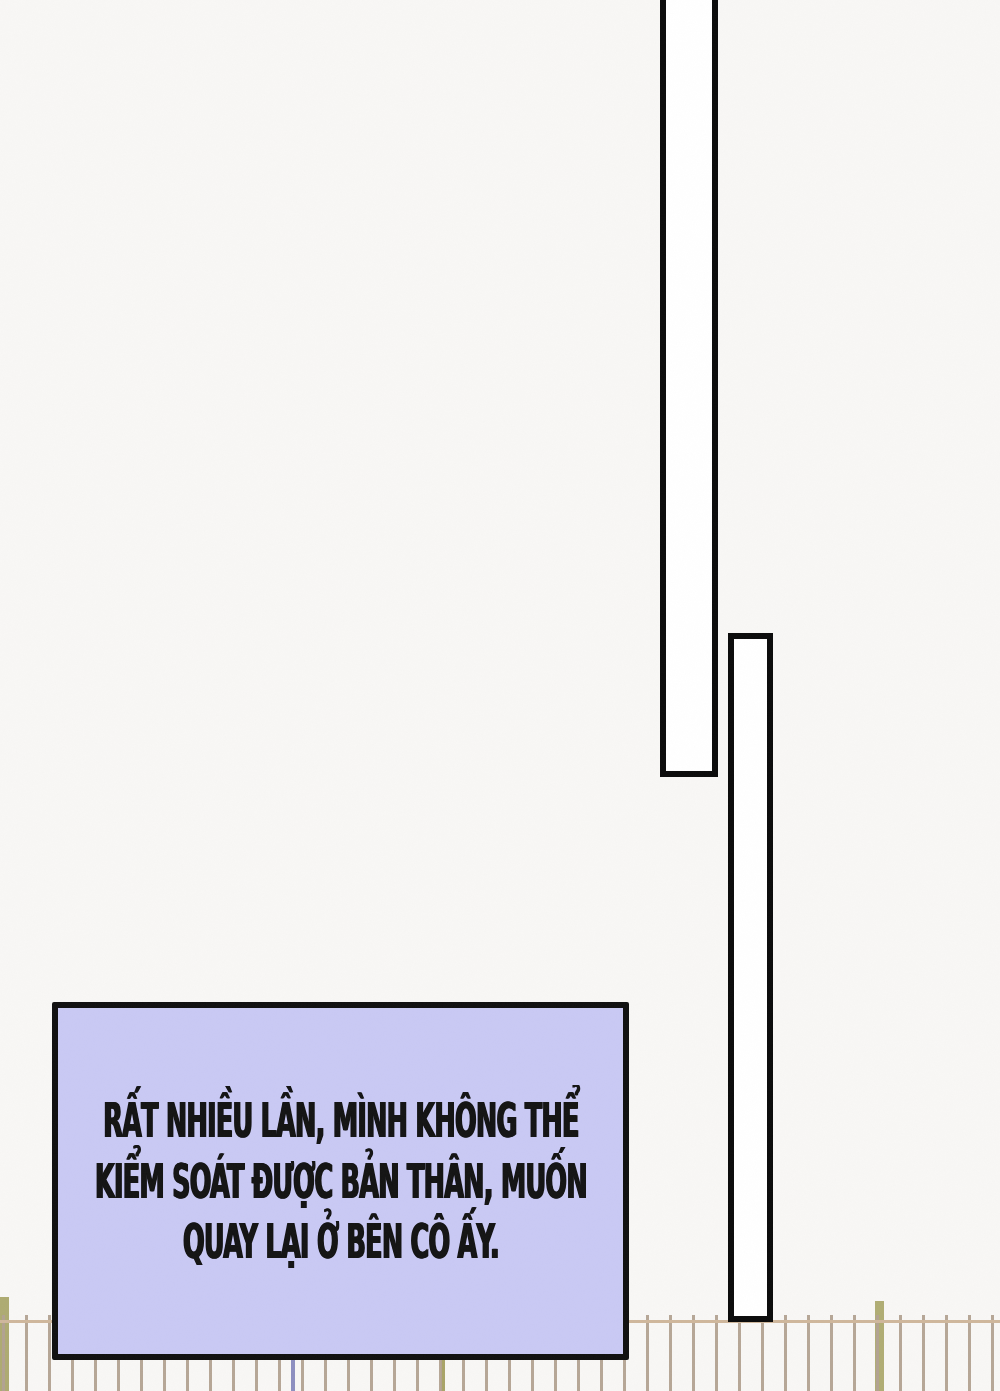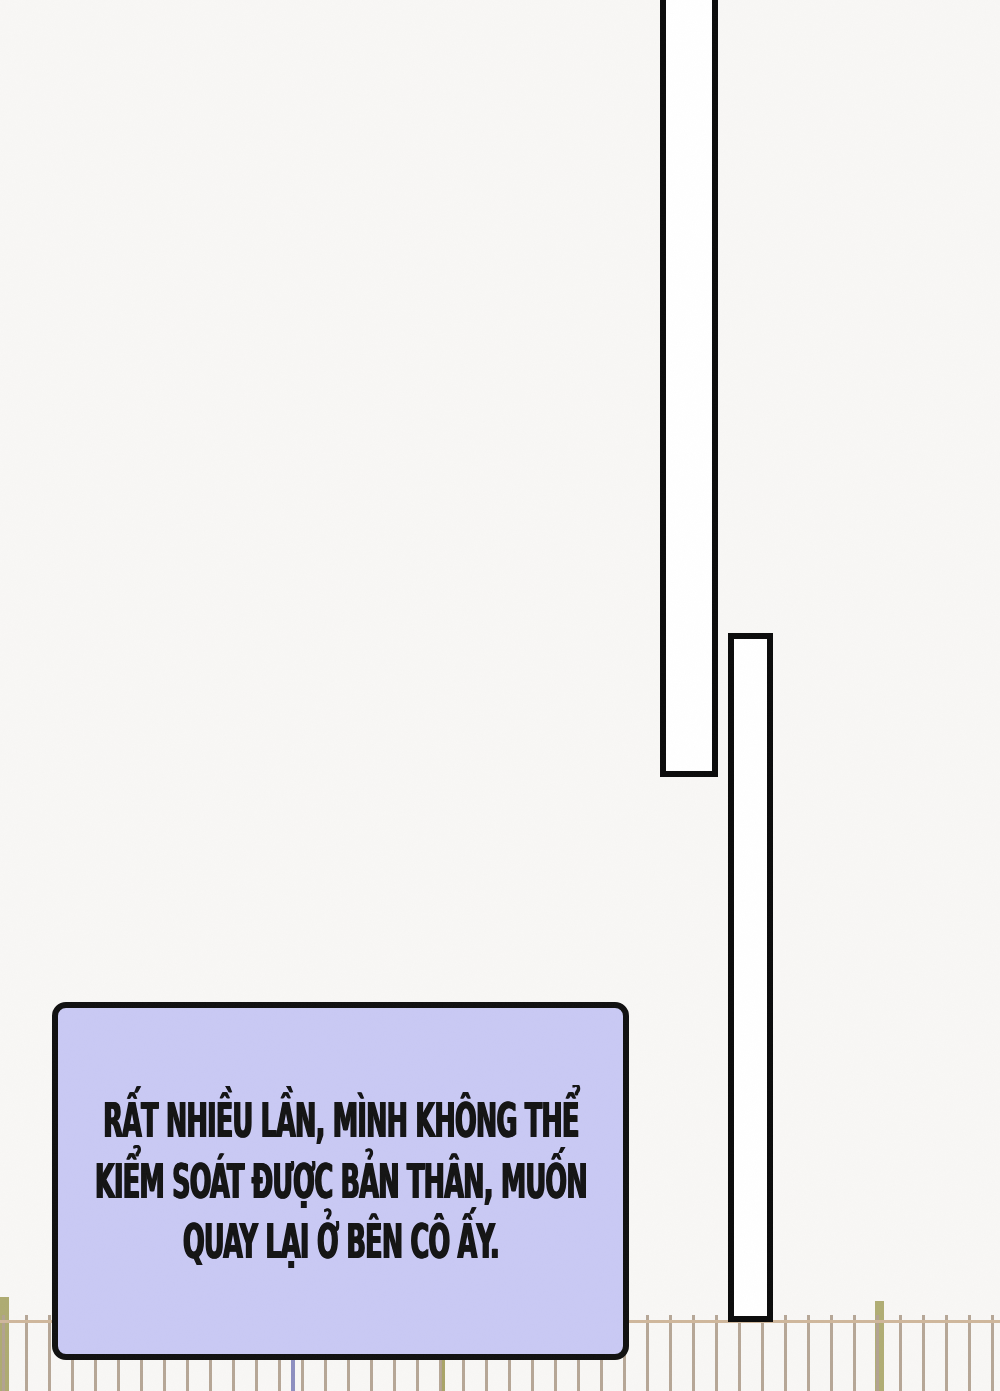--- a/index.html
+++ b/index.html
@@ -43,21 +43,21 @@
   .vbar-tall{left:660px;top:-8px;width:58px;height:785px;}
   .vbar-short{left:728px;top:633px;width:45px;height:689px;}
 
   
   .narration-box{
     position:absolute;
     left:52px;top:1002px;width:577px;height:358px;
     box-sizing:border-box;
     background:#c9c9f4;
     border:6px solid #101010;
-    border-radius:14px;
+    border-radius:2px;
     z-index:5;
     display:flex;align-items:center;justify-content:center;
   }
   .narration-text{
     display:flex;flex-direction:column;align-items:center;
     transform:scale(0.75,1.4);
     transform-origin:center center;
   }
   .narration-line{
     white-space:nowrap;

